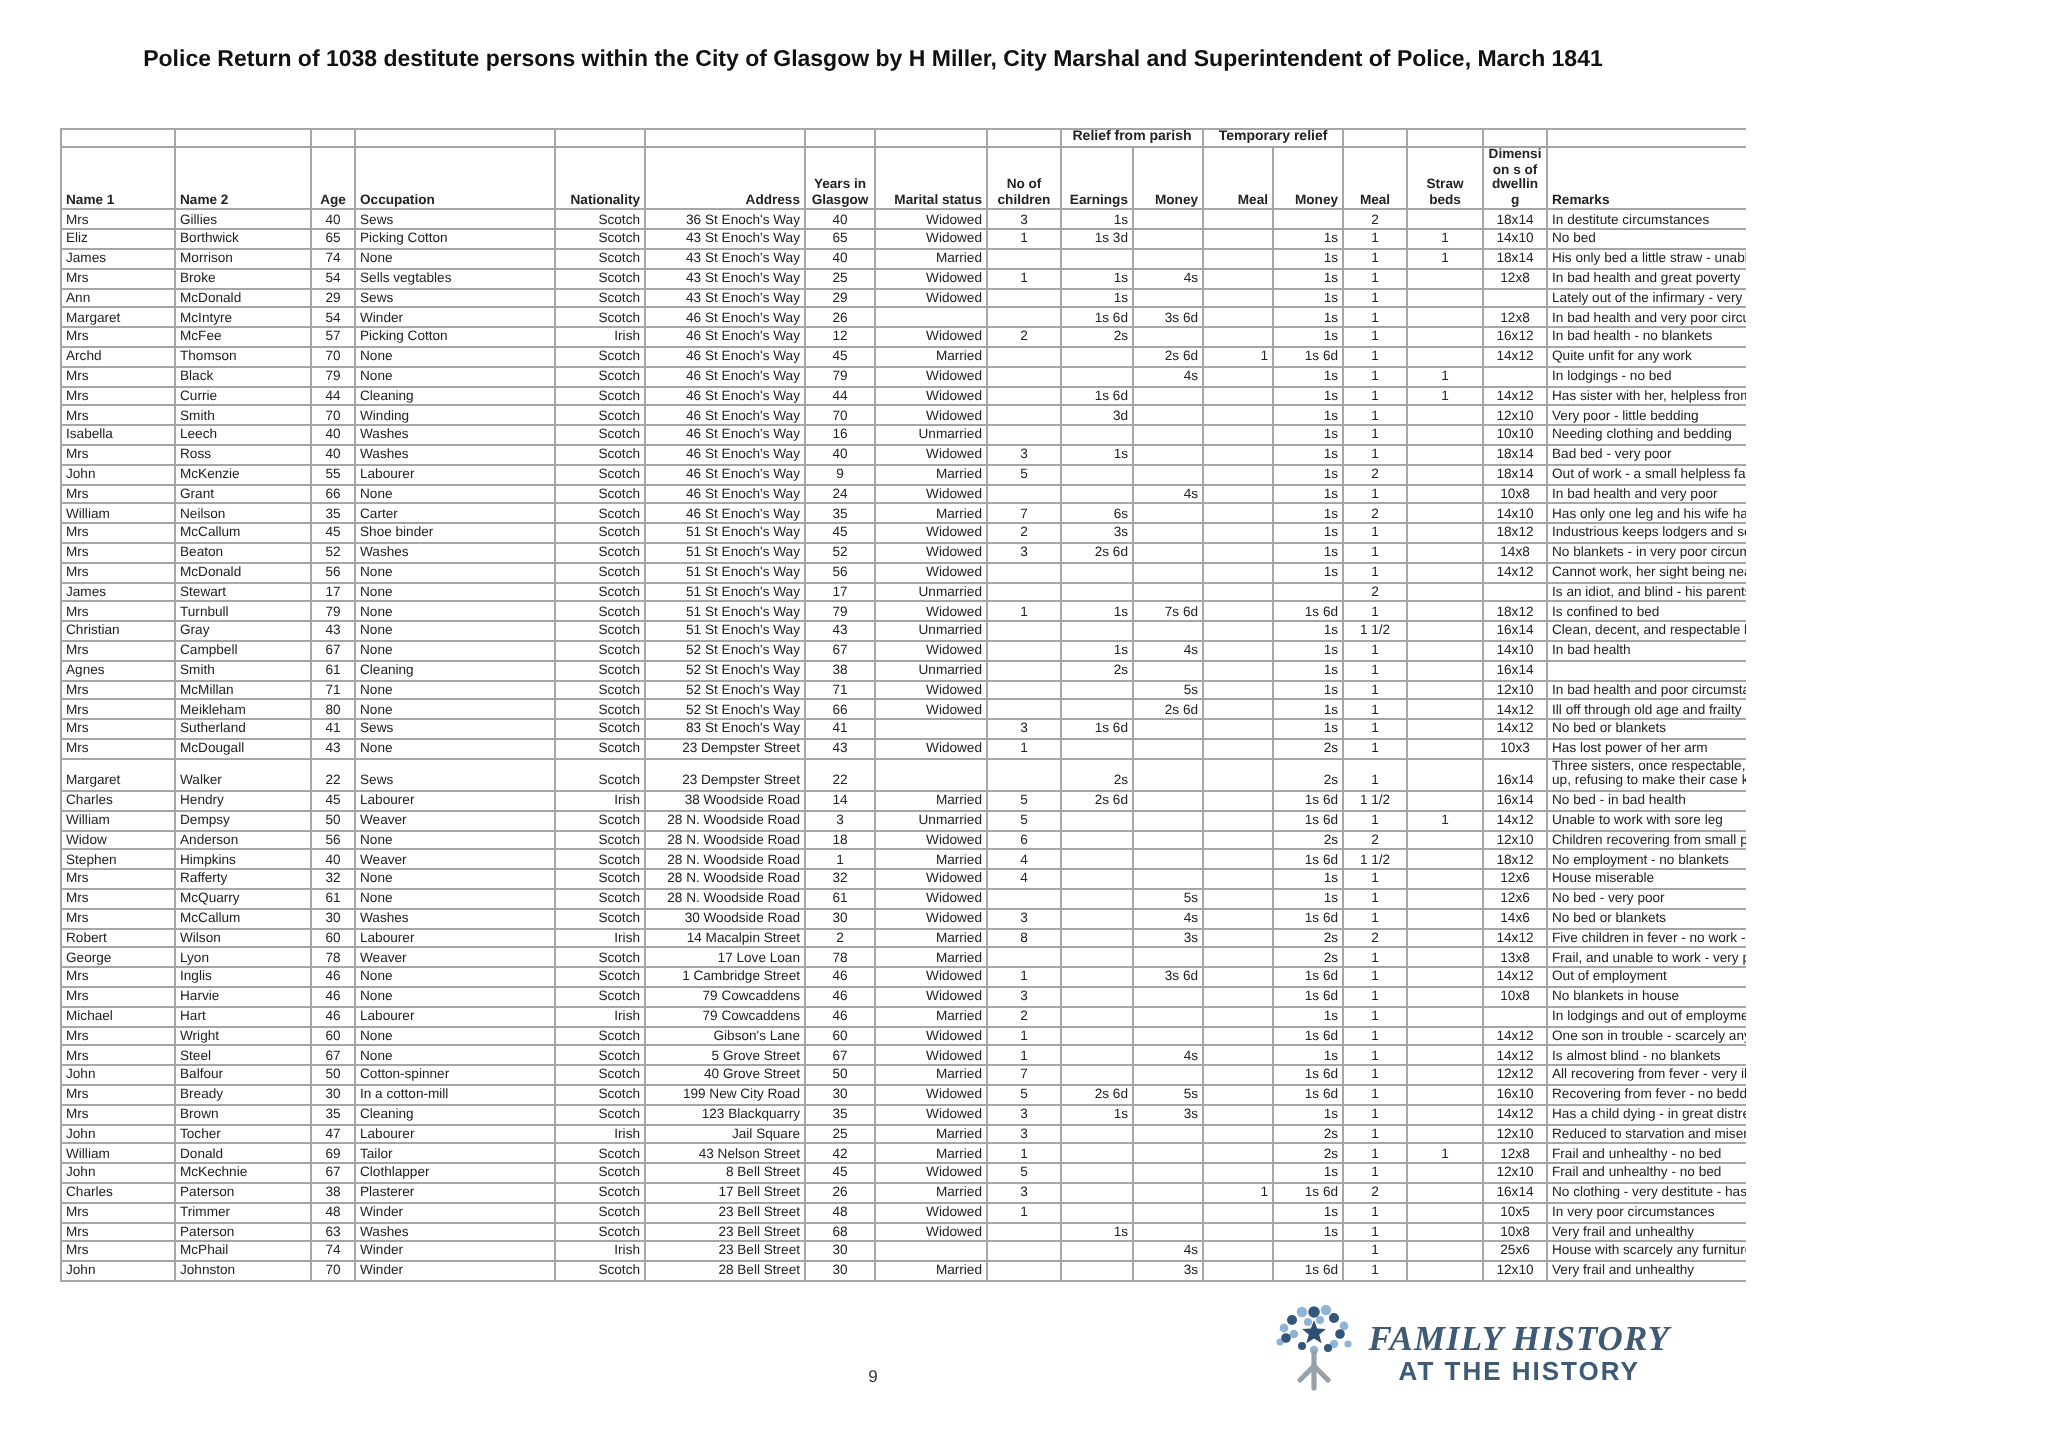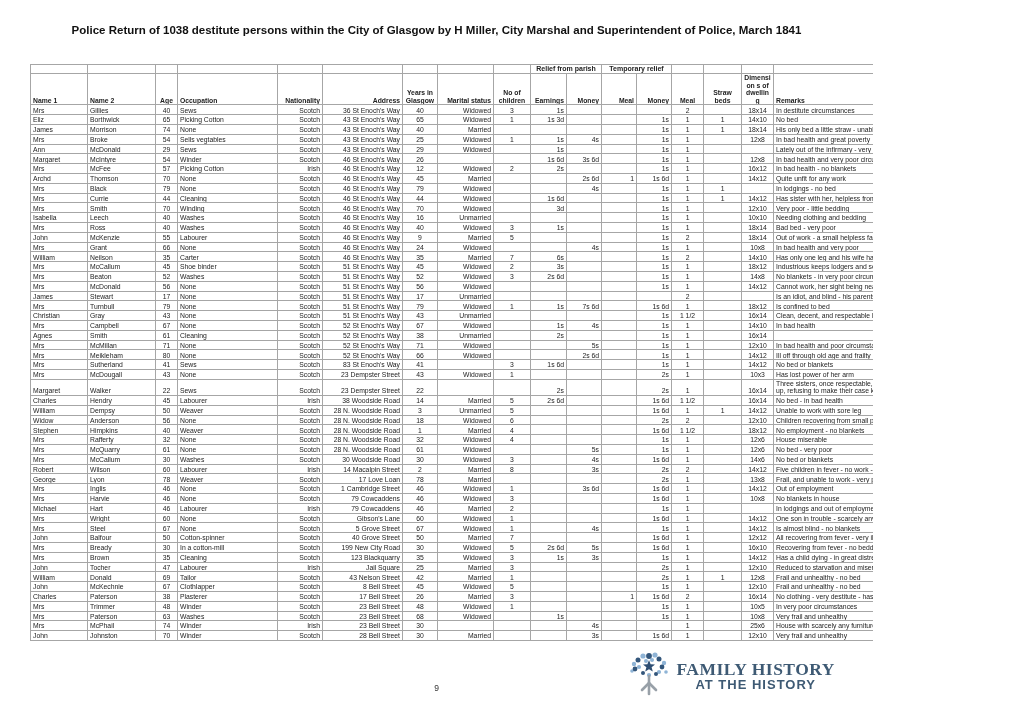--- a/index.html
+++ b/index.html
@@ -17,21 +17,21 @@
   tr.lbl-row th { height: 23px; }
   tbody td { height: 9.8px; white-space: nowrap; }
   tbody td.wrap { white-space: normal; }
   .al { text-align: left; } .ar { text-align: right; } .ac { text-align: center; }
   .bL { border-left: 1.5px solid #2f2f2f !important; }
   table.return { border: 1.5px solid #2f2f2f; }
   tr.grp-top td { border-top: 1.5px solid #3a3a3a; }
   .page-number { position: absolute; top: 683px; left: 0; right: 0; text-align: center; font-size: 8.5px; color: #333; }
   .logo { position: absolute; top: 650px; right: 38px; display: flex; align-items: center; gap: 6px; }
   .logo-text { color: #3e5a74; text-align: center; }
-  .logo-line1 { font-family: "Liberation Serif", serif; font-weight: bold; font-size: 17.5px; letter-spacing: 0.5px; line-height: 1.05; }
+  .logo-line1 { font-family: "Liberation Serif", serif; font-weight: bold; font-size: 17.5px; letter-spacing: 0.5px; line-height: 1.05; font-style: italic; }
   .logo-line2 { font-family: "Liberation Sans", sans-serif; font-weight: bold; font-size: 13px; letter-spacing: 1px; line-height: 1.1; }
 </style>
 </head>
 <body>
 
 <div class="page">
 
   <div class="title">Police Return of 1038 destitute persons within the City of Glasgow by H Miller, City Marshal and Superintendent of Police, March 1841</div>
 
   <table class="return">

